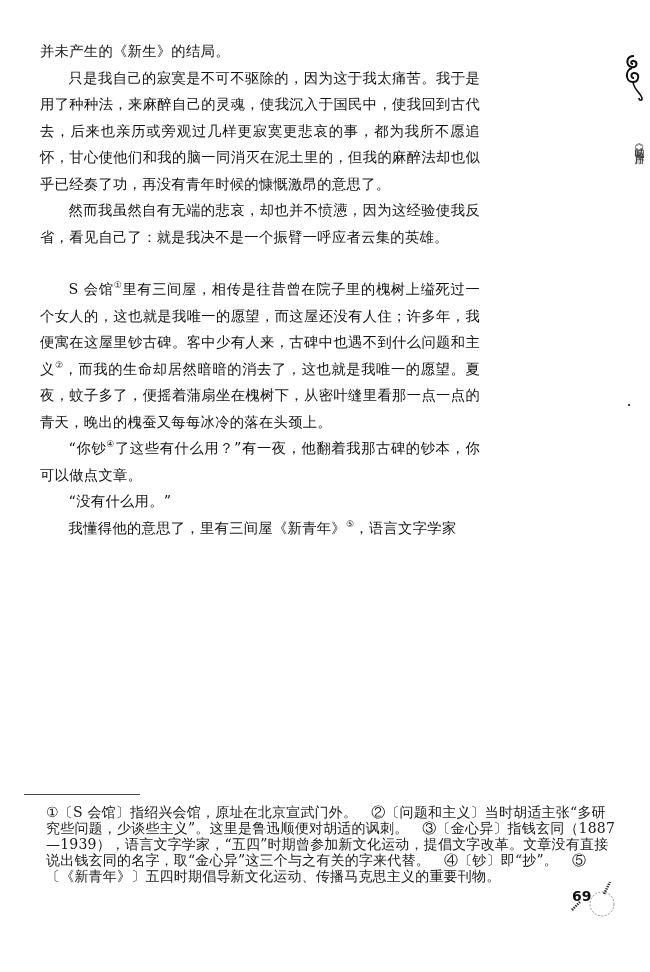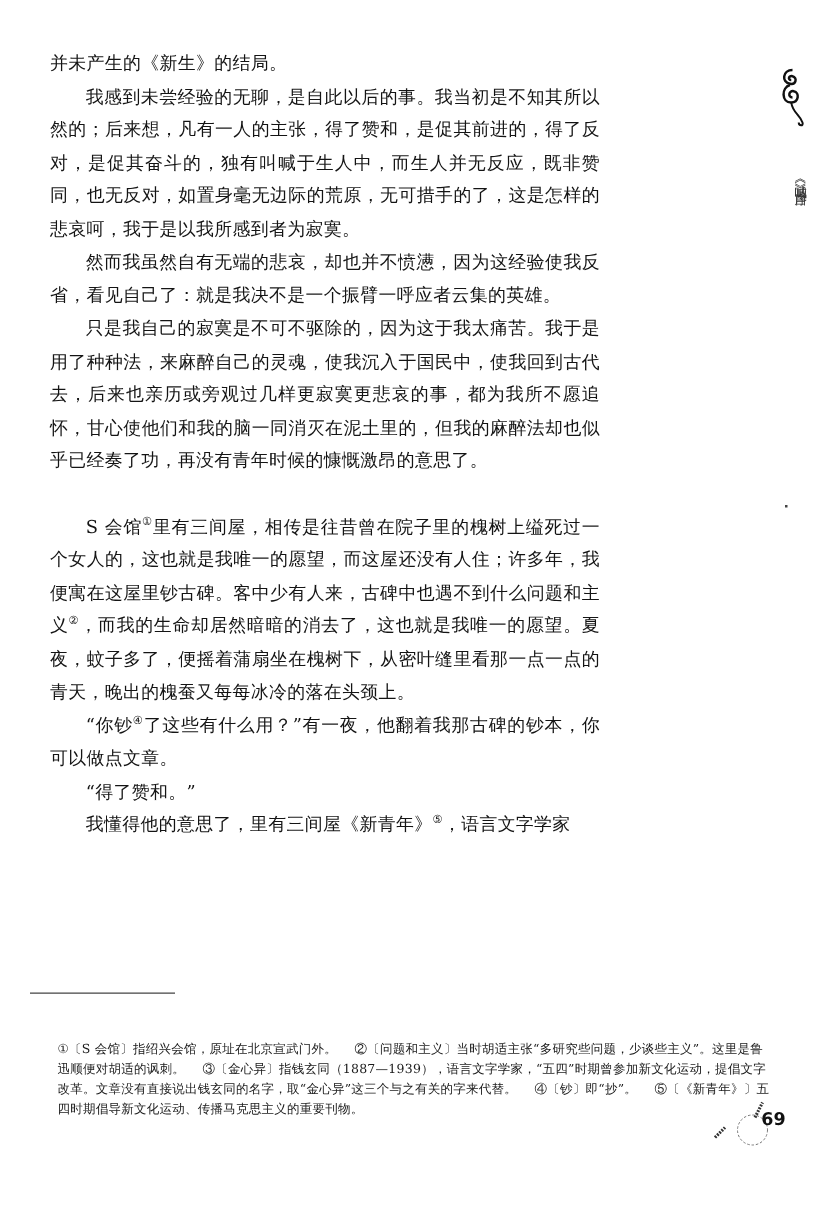--- a/index.html
+++ b/index.html
@@ -19,55 +19,54 @@
     .side-ornament { position: absolute; left: 622px; top: 54px; width: 24px; height: 48px; }
     .side-label {
       position: absolute; left: 631px; top: 140px; width: 14px;
       font-size: 10px; line-height: 12px; color: #333; text-align: center;
       writing-mode: vertical-rl;
     }
     .side-label .gapc { display: inline-block; height: 6px; }
     .stray-mark { position: absolute; left: 628px; top: 404px; width: 2px; height: 2px; background: #444; }
     .footnote-rule { position: absolute; left: 24px; top: 794px; width: 116px; height: 1px; background: #444; }
     .footnotes {
-      position: absolute; left: 46px; top: 832px; width: 570px;
-      font-size: 10px; line-height: 16px; color: #1a1a1a; letter-spacing: 0.2px;
+      position: absolute; left: 46px; top: 804px; width: 570px;
+      font-size: 14px; line-height: 16px; color: #1a1a1a; letter-spacing: 0.2px;
     }
     .footnotes p { margin: 0; }
     .fn-item { margin-right: 14px; }
     .page-number-badge { position: absolute; left: 568px; top: 880px; width: 54px; height: 42px; }
     .page-number {
-      position: absolute; left: 609px; top: 888px; font-family: "DejaVu Sans", sans-serif;
+      position: absolute; left: 572px; top: 888px; font-family: "DejaVu Sans", sans-serif;
       font-weight: bold; font-size: 14px; color: #111;
     }
   </style>
 </head>
 <body>
 
 <svg class="side-ornament" viewBox="0 0 24 48">
   <path d="M12 2 C4 2 3 12 10 13 C15 14 16 8 12 7 C9 6 8 10 11 10" fill="none" stroke="#111" stroke-width="2"></path>
   <path d="M10 14 C3 16 3 28 11 28 C17 28 18 20 13 19 C9 18 8 24 12 24" fill="none" stroke="#111" stroke-width="2"></path>
   <path d="M11 28 C12 36 18 38 20 44 C21 47 17 47 17 44" fill="none" stroke="#111" stroke-width="1.6"></path>
 </svg>
 
 <div class="side-label">
   <span>《呐喊》</span><span class="gapc"></span><span>自序</span>
 </div>
 
 <div class="stray-mark"></div>
 
 <div class="page-body">
   <p class="para no-indent">并未产生的《新生》的结局。</p>
-  <p class="para">我感到未尝经验的无聊，是自此以后的事。我当初是不知其所以然的；后来想，凡有一人的主张，得了赞和，是促其前进的，得了反对，是促其奋斗的，独有叫喊于生人中，而生人并无反应，既非赞同，也无反对，如置身毫无边际的荒原，无可措手的了，这是怎样的悲哀呵，我于是以我所感到者为寂寞。</p>
+  <p class="para">只是我自己的寂寞是不可不驱除的，因为这于我太痛苦。我于是用了种种法，来麻醉自己的灵魂，使我沉入于国民中，使我回到古代去，后来也亲历或旁观过几样更寂寞更悲哀的事，都为我所不愿追怀，甘心使他们和我的脑一同消灭在泥土里的，但我的麻醉法却也似乎已经奏了功，再没有青年时候的慷慨激昂的意思了。</p>
   <p class="para">然而我虽然自有无端的悲哀，却也并不愤懑，因为这经验使我反省，看见自己了：就是我决不是一个振臂一呼应者云集的英雄。</p>
-  <p class="para">只是我自己的寂寞是不可不驱除的，因为这于我太痛苦。我于是用了种种法，来麻醉自己的灵魂，使我沉入于国民中，使我回到古代去，后来也亲历或旁观过几样更寂寞更悲哀的事，都为我所不愿追怀，甘心使他们和我的脑一同消灭在泥土里的，但我的麻醉法却也似乎已经奏了功，再没有青年时候的慷慨激昂的意思了。</p>
   <div class="gap"></div>
   <p class="para"><span>S 会馆</span><sup>①</sup><span>里有三间屋，相传是往昔曾在院子里的槐树上缢死过一个女人的，这也就是我唯一的愿望，而这屋还没有人住；许多年，我便寓在这屋里钞古碑。客中少有人来，古碑中也遇不到什么问题和主义</span><sup>②</sup><span>，而我的生命却居然暗暗的消去了，这也就是我唯一的愿望。夏夜，蚊子多了，便摇着蒲扇坐在槐树下，从密叶缝里看那一点一点的青天，晚出的槐蚕又每每冰冷的落在头颈上。</span></p>
   <p class="para"><span>“你钞</span><sup>④</sup><span>了这些有什么用？”有一夜，他翻着我那古碑的钞本，你可以做点文章。</span></p>
-  <p class="para">“得了赞和。”</p>
+  <p class="para">“没有什么用。”</p>
   <p class="para"><span>我懂得他的意思了，里有三间屋《新青年》</span><sup>⑤</sup><span>，语言文字学家</span></p>
 </div>
 
 <div class="footnote-rule"></div>
 
 <div class="footnotes">
   <p>
     <span class="fn-item"><span>①</span><span>〔S 会馆〕指绍兴会馆，原址在北京宣武门外。</span></span><span class="fn-item"><span>②</span><span>〔问题和主义〕当时胡适主张“多研究些问题，少谈些主义”。这里是鲁迅顺便对胡适的讽刺。</span></span><span class="fn-item"><span>③</span><span>〔金心异〕指钱玄同（1887—1939），语言文字学家，“五四”时期曾参加新文化运动，提倡文字改革。文章没有直接说出钱玄同的名字，取“金心异”这三个与之有关的字来代替。</span></span><span class="fn-item"><span>④</span><span>〔钞〕即“抄”。</span></span><span class="fn-item"><span>⑤</span><span>〔《新青年》〕五四时期倡导新文化运动、传播马克思主义的重要刊物。</span></span>
   </p>
 </div>

